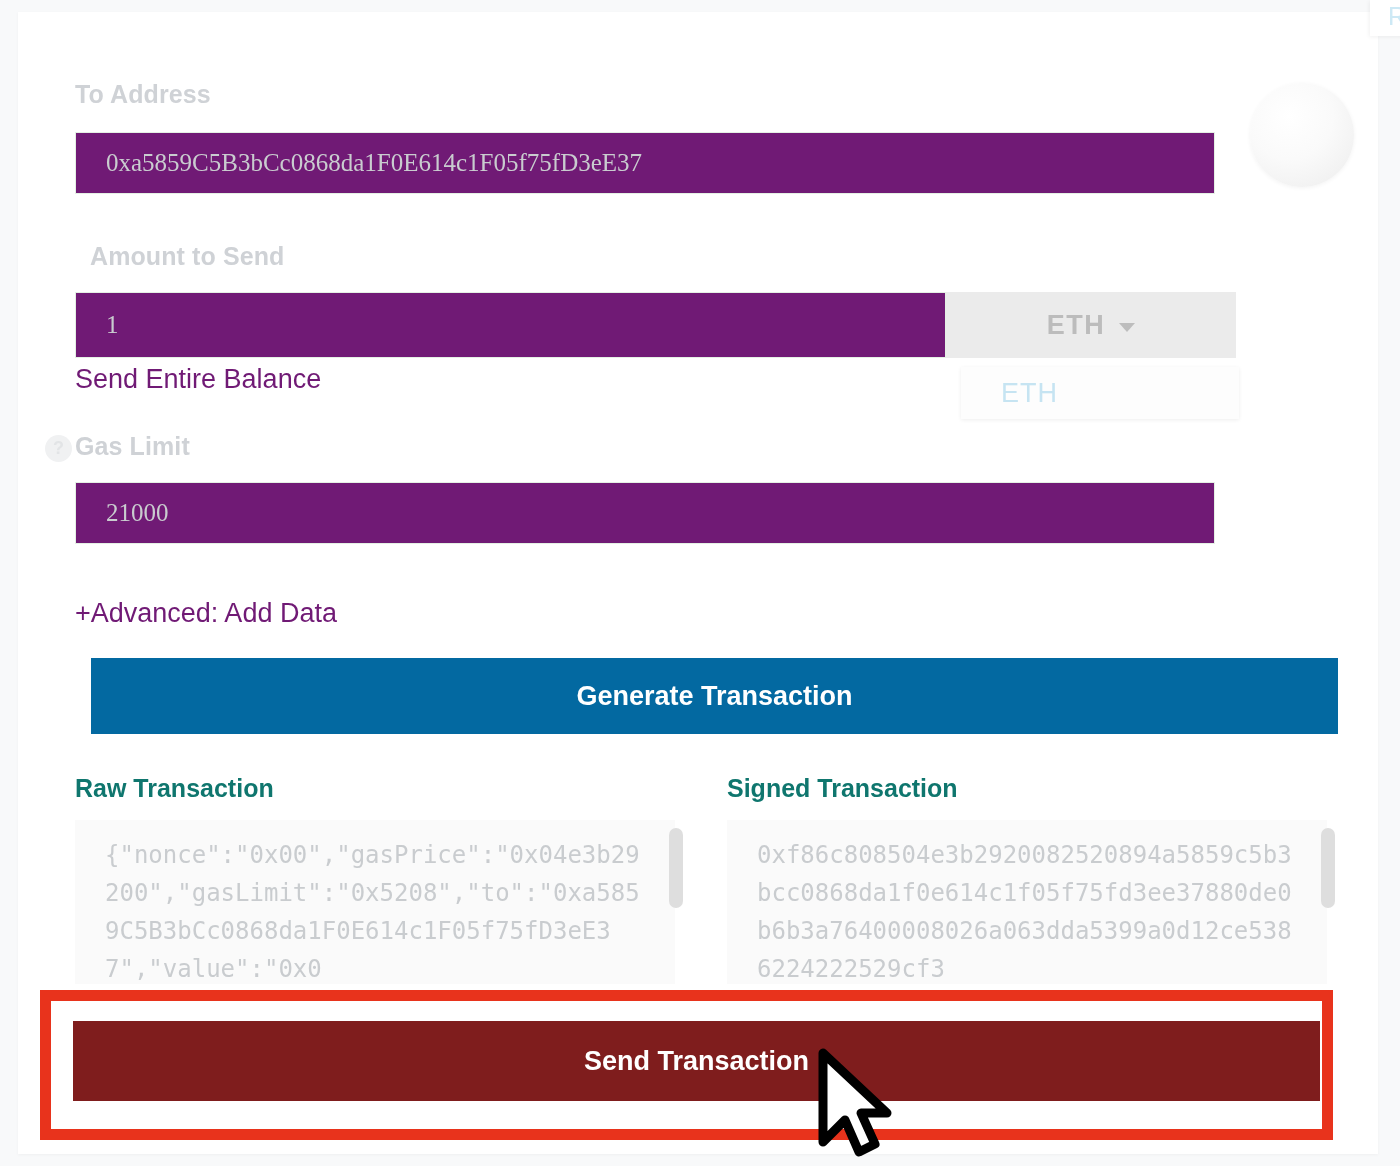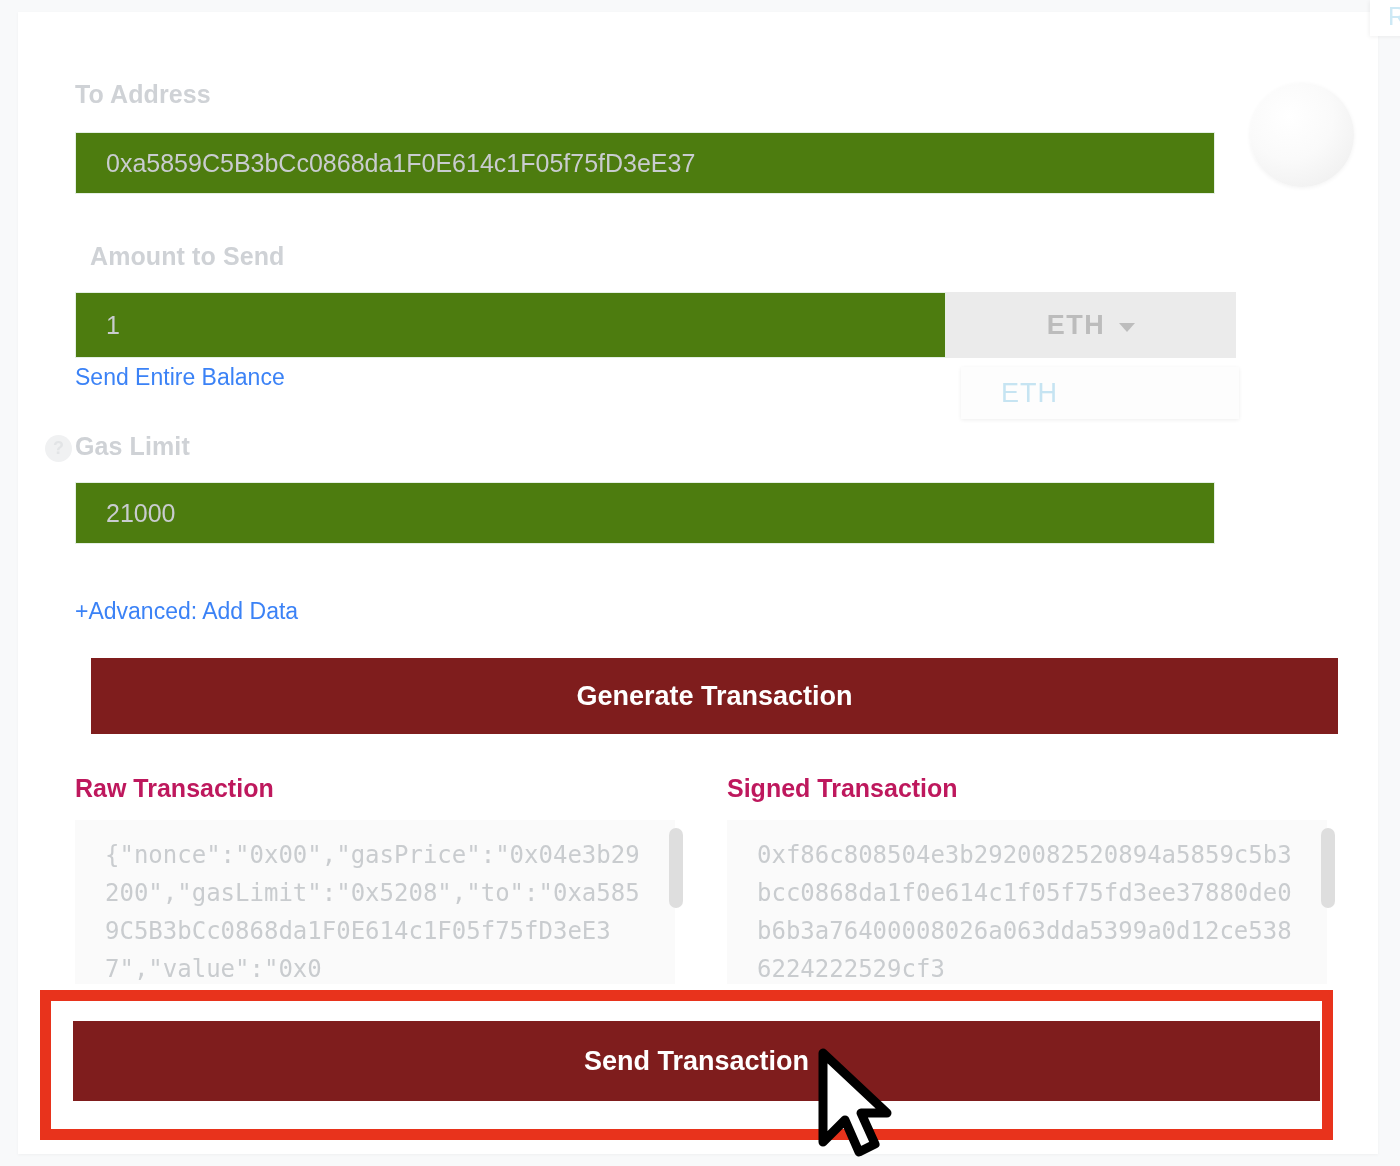--- a/index.html
+++ b/index.html
@@ -36,36 +36,36 @@
     font-size: 25px;
     font-weight: bold;
     color: #cfd2d6;
     letter-spacing: 0.1px;
     white-space: nowrap;
   }
 
   
   .text-input {
     position: absolute;
-    background: #4d7c0f;
+    background: #701a75;
     border: 1px solid #e4f0e4;
-    font-family: Liberation Sans, sans-serif;
+    font-family: Liberation Serif, serif;
     font-size: 25px;
     color: #c9cccf;
     padding: 0 0 0 30px;
     line-height: 62px;
     outline: none;
   }
   .text-input::placeholder { color: #c9cccf; opacity: 1; }
 
   
   .link {
     position: absolute;
-    font-size: 23px;
-    color: #3b82f6;
+    font-size: 27px;
+    color: #701a75;
     white-space: nowrap;
     cursor: pointer;
   }
 
   
   .help-icon {
     position: absolute;
     left: 27px;
     top: 423px;
     width: 27px;
@@ -138,35 +138,35 @@
     box-shadow: 0 1px 4px rgba(0,0,0,0.05);
   }
 
   
   .generate-btn {
     position: absolute;
     left: 73px;
     top: 646px;
     width: 1247px;
     height: 76px;
-    background: #7f1d1d;
+    background: #0369a1;
     border: none;
     color: #ffffff;
     font-size: 27px;
     font-weight: bold;
     font-family: "Liberation Sans", sans-serif;
     cursor: default;
   }
 
   
   .tx-title {
     position: absolute;
     font-size: 25px;
     font-weight: bold;
-    color: #be185d;
+    color: #0f766e;
     white-space: nowrap;
   }
   .tx-box {
     position: absolute;
     background: #fafafa;
     border: none;
     overflow: hidden;
     padding: 16px 30px 0 30px;
     font-family: "DejaVu Sans Mono", monospace;
     font-size: 24px;

